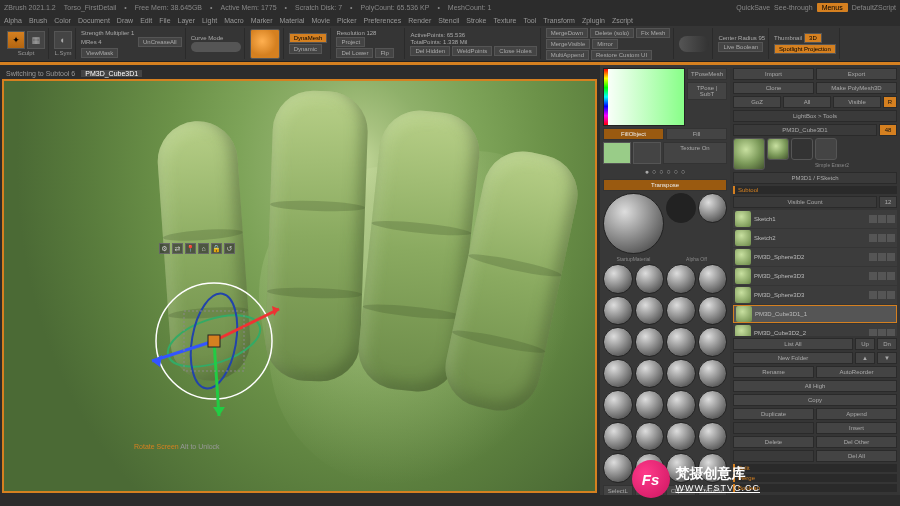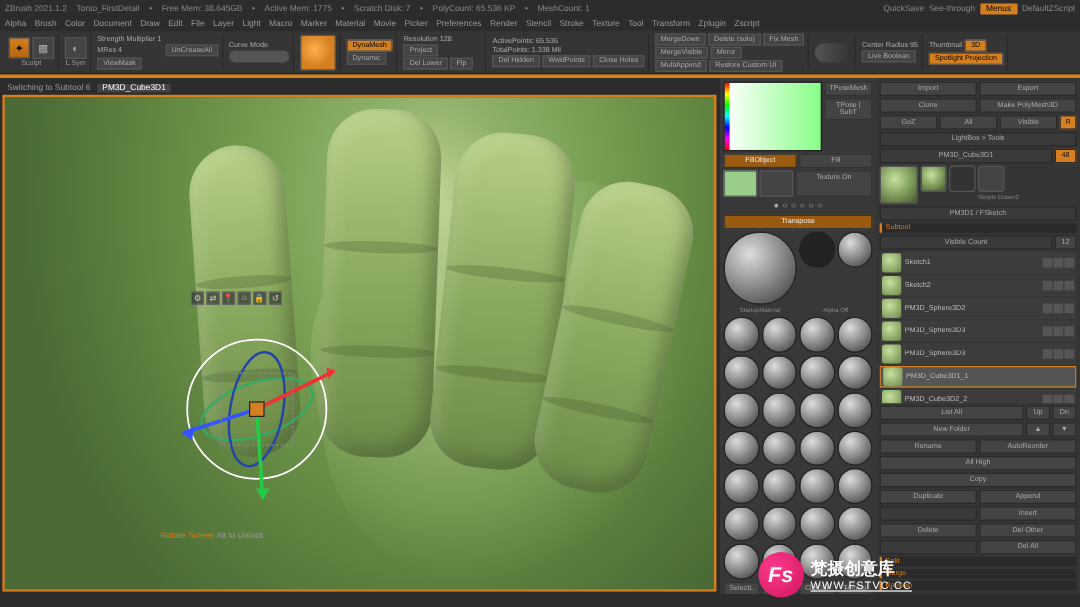--- a/index.html
+++ b/index.html
@@ -67,21 +67,21 @@
 .tool-thumb.small { width: 22px; height: 22px; }
 .rp-subheader { background: #2a2a2a; padding: 1px 3px; font-size: 6px; color: #d58020; border-left: 2px solid #d58020; }
 .subtool-list { display: flex; flex-direction: column; gap: 1px; max-height: 158px; overflow: hidden; }
 .subtool-item { display: flex; align-items: center; gap: 3px; background: #3c3c3c; padding: 1px 2px; height: 18px; }
 .subtool-item.active { background: #555; border: 1px solid #d58020; }
 .st-thumb { width: 16px; height: 16px; background: radial-gradient(circle at 40% 35%, #c8e0a0, #6a8848); border-radius: 2px; }
 .st-name { font-size: 6px; flex: 1; color: #bbb; overflow: hidden; }
 .st-icons { display: flex; gap: 1px; }
 .st-icons span { width: 8px; height: 8px; background: #555; }
 .watermark { position: absolute; right: 140px; bottom: 8px; display: flex; align-items: center; gap: 6px; pointer-events: none; }
-.wm-logo { width: 38px; height: 38px; background: radial-gradient(circle at 35% 35%, #ff3a8a, #cc1560); border-radius: 50%; display: flex; align-items: center; justify-content: center; font-size: 18px; color: #fff; font-weight: bold; font-style: italic; }
+.wm-logo { width: 38px; height: 38px; background: radial-gradient(circle at 35% 35%, #ff3a8a, #cc1560); border-radius: 50%; display: flex; align-items: center; justify-content: center; font-size: 15px; color: #fff; font-weight: bold; font-style: italic; }
 .wm-text { display: flex; flex-direction: column; color: #fff; }
 .wm-text .cn { font-size: 14px; font-weight: bold; }
 .wm-text .en { font-size: 9px; letter-spacing: 1px; text-decoration: underline; }
 .orange-bar { height: 3px; background: #d58020; }
 </style>
 </head>
 <body>
 
 <div class="titlebar">
   <span class="title-text">ZBrush 2021.1.2</span>

